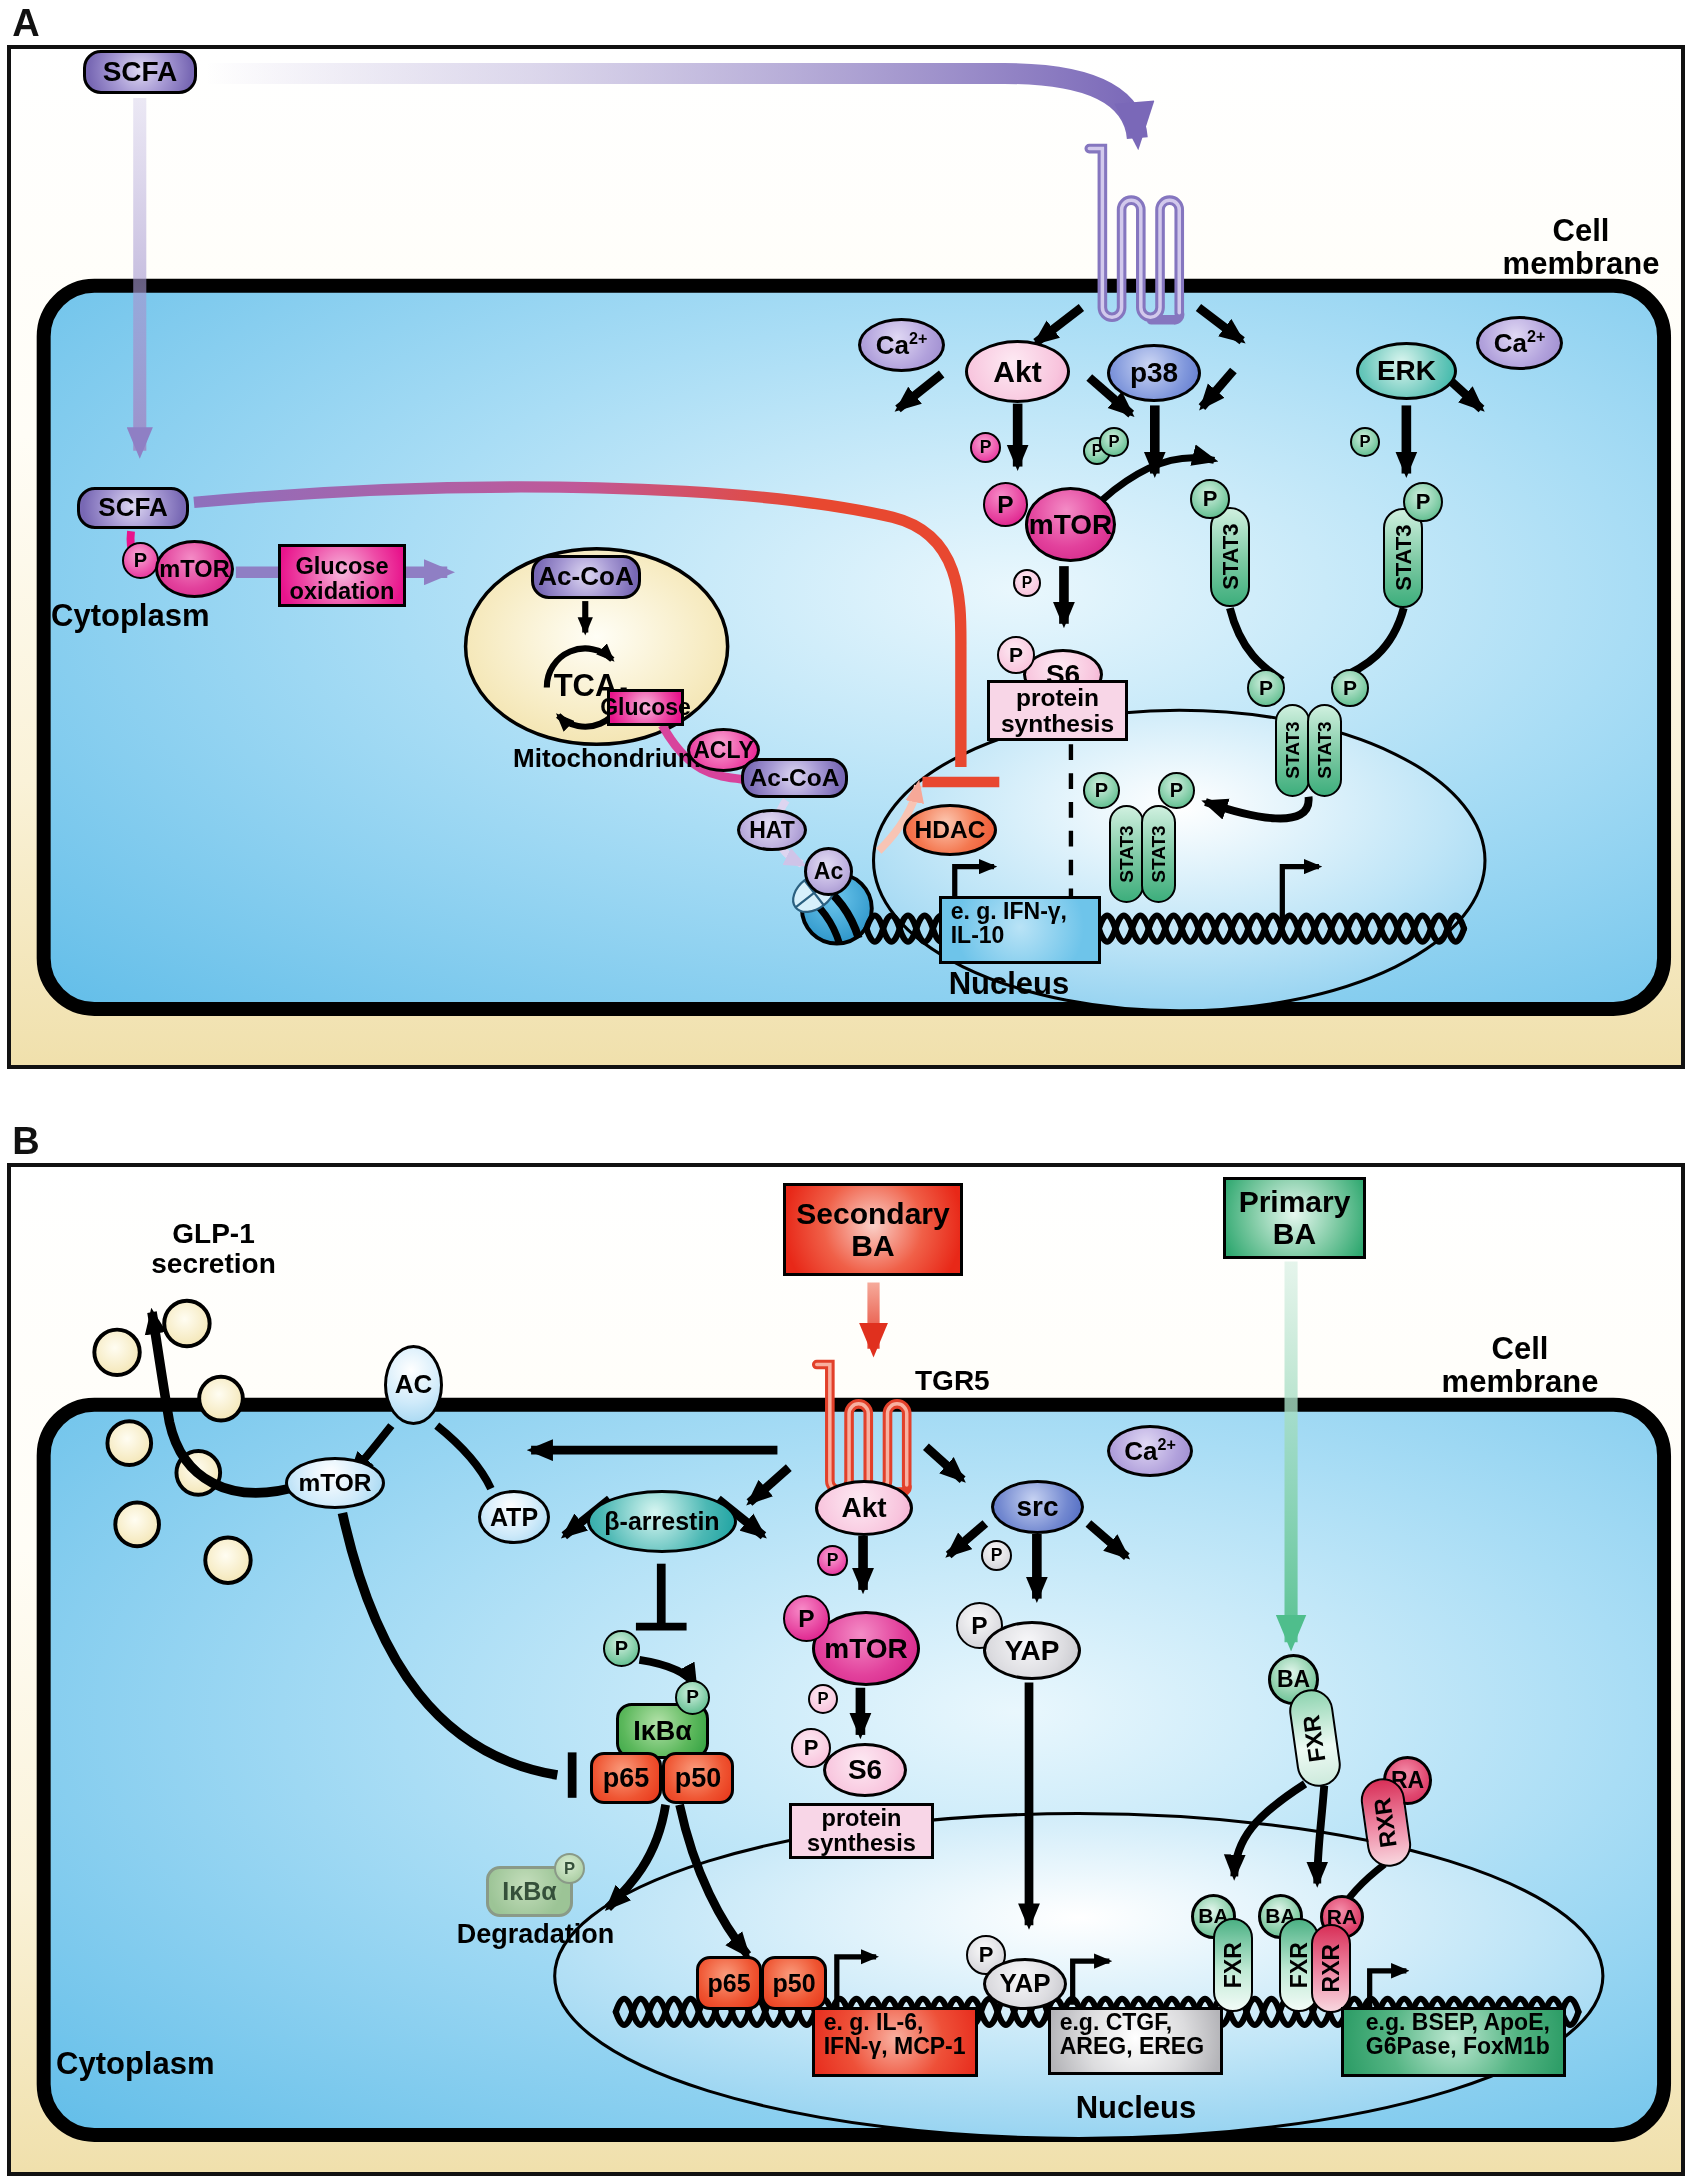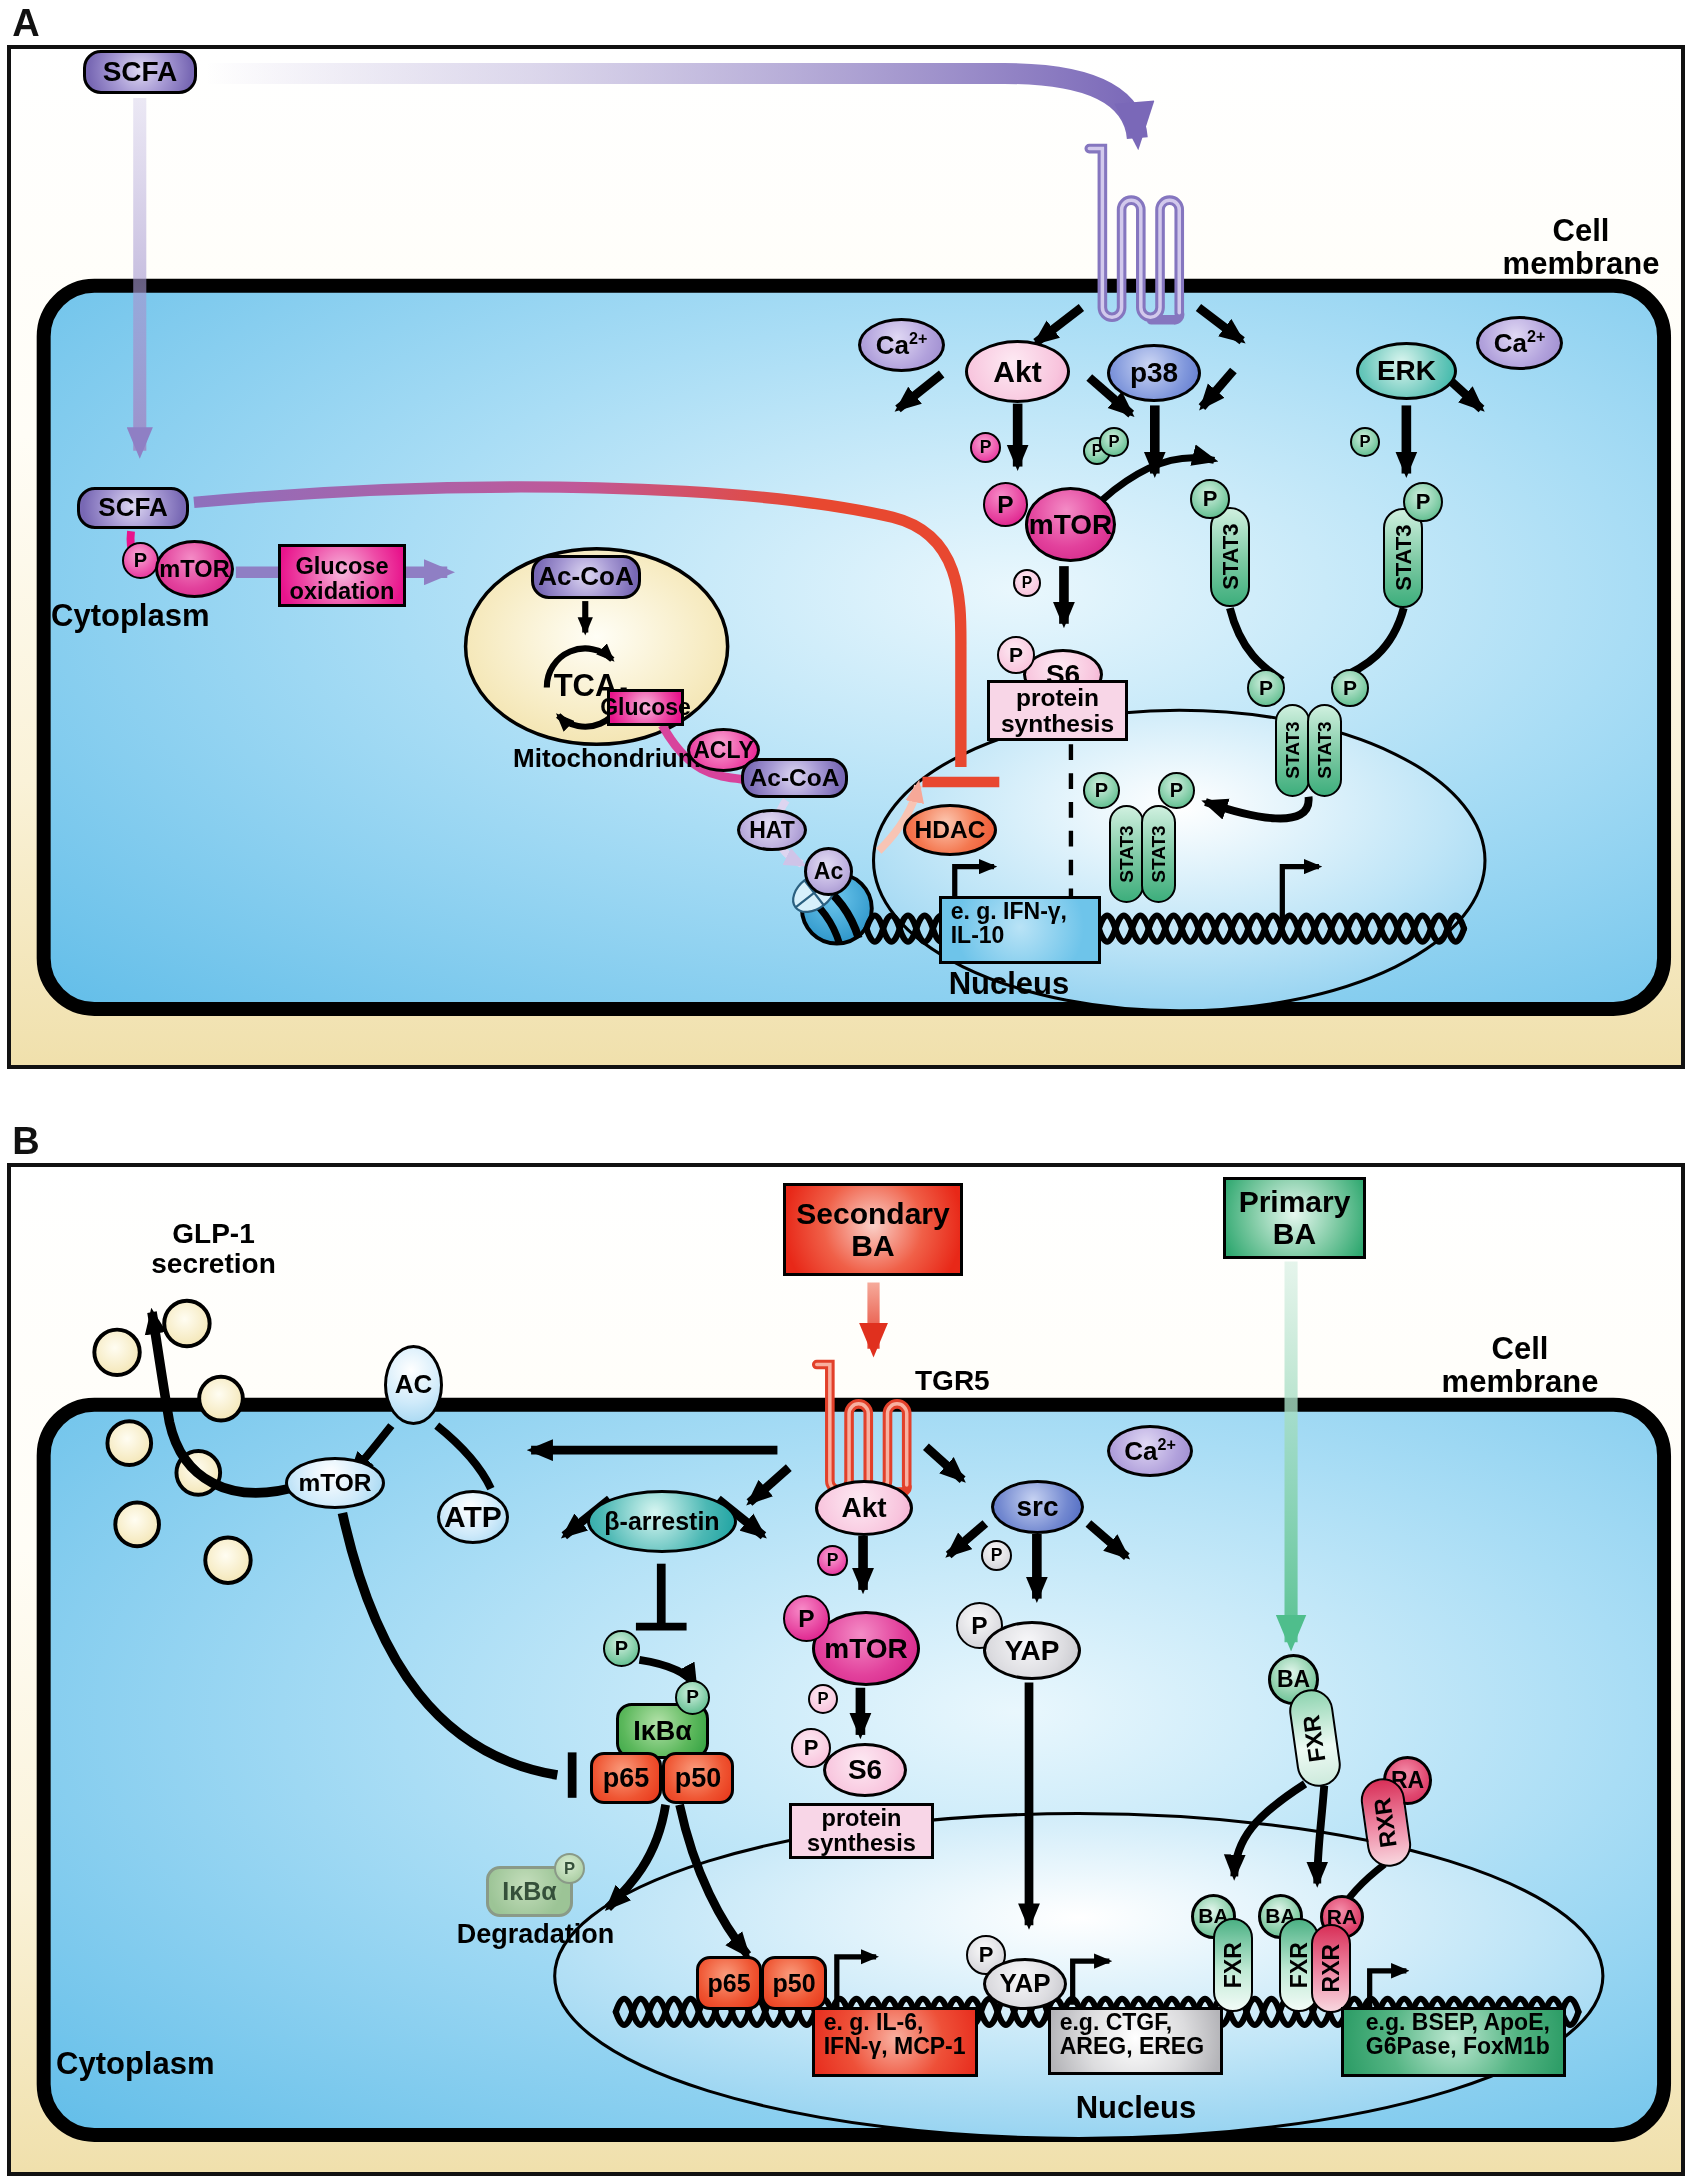--- a/index.html
+++ b/index.html
@@ -430,21 +430,21 @@
     <span>GLP-1</span>
       <span>secretion</span>
   </div>
   <div class="el lbl" style="left:56px;top:2046px;width:201px;height:37px;font-size:31px;justify-content:flex-start;">
       <span>Cytoplasm</span>
     </div>
 
   <div class="el oval blueoval" style="left:384px;top:1345px;width:59px;height:80px;font-size:26px;">
       <span>AC</span>
     </div>
-  <div class="el oval blueoval" style="left:437px;top:1490px;width:72px;height:54px;font-size:30px;text-align:right;">
+  <div class="el oval blueoval" style="left:478px;top:1490px;width:72px;height:54px;font-size:25px;text-align:right;">
       <span>ATP</span>
     </div>
   <div class="el oval blueoval" style="left:285px;top:1457px;width:100px;height:52px;font-size:24.5px;">
       <span>mTOR</span>
     </div>
   <div class="el oval tealoval" style="left:587px;top:1490px;width:150px;height:63px;font-size:25px;">
       <span>β-arrestin</span>
     </div>
   <div class="el oval caoval" style="left:1107px;top:1425px;width:86px;height:52px;font-size:26px;">
       <span><span>Ca</span><sup>2+</sup></span>

